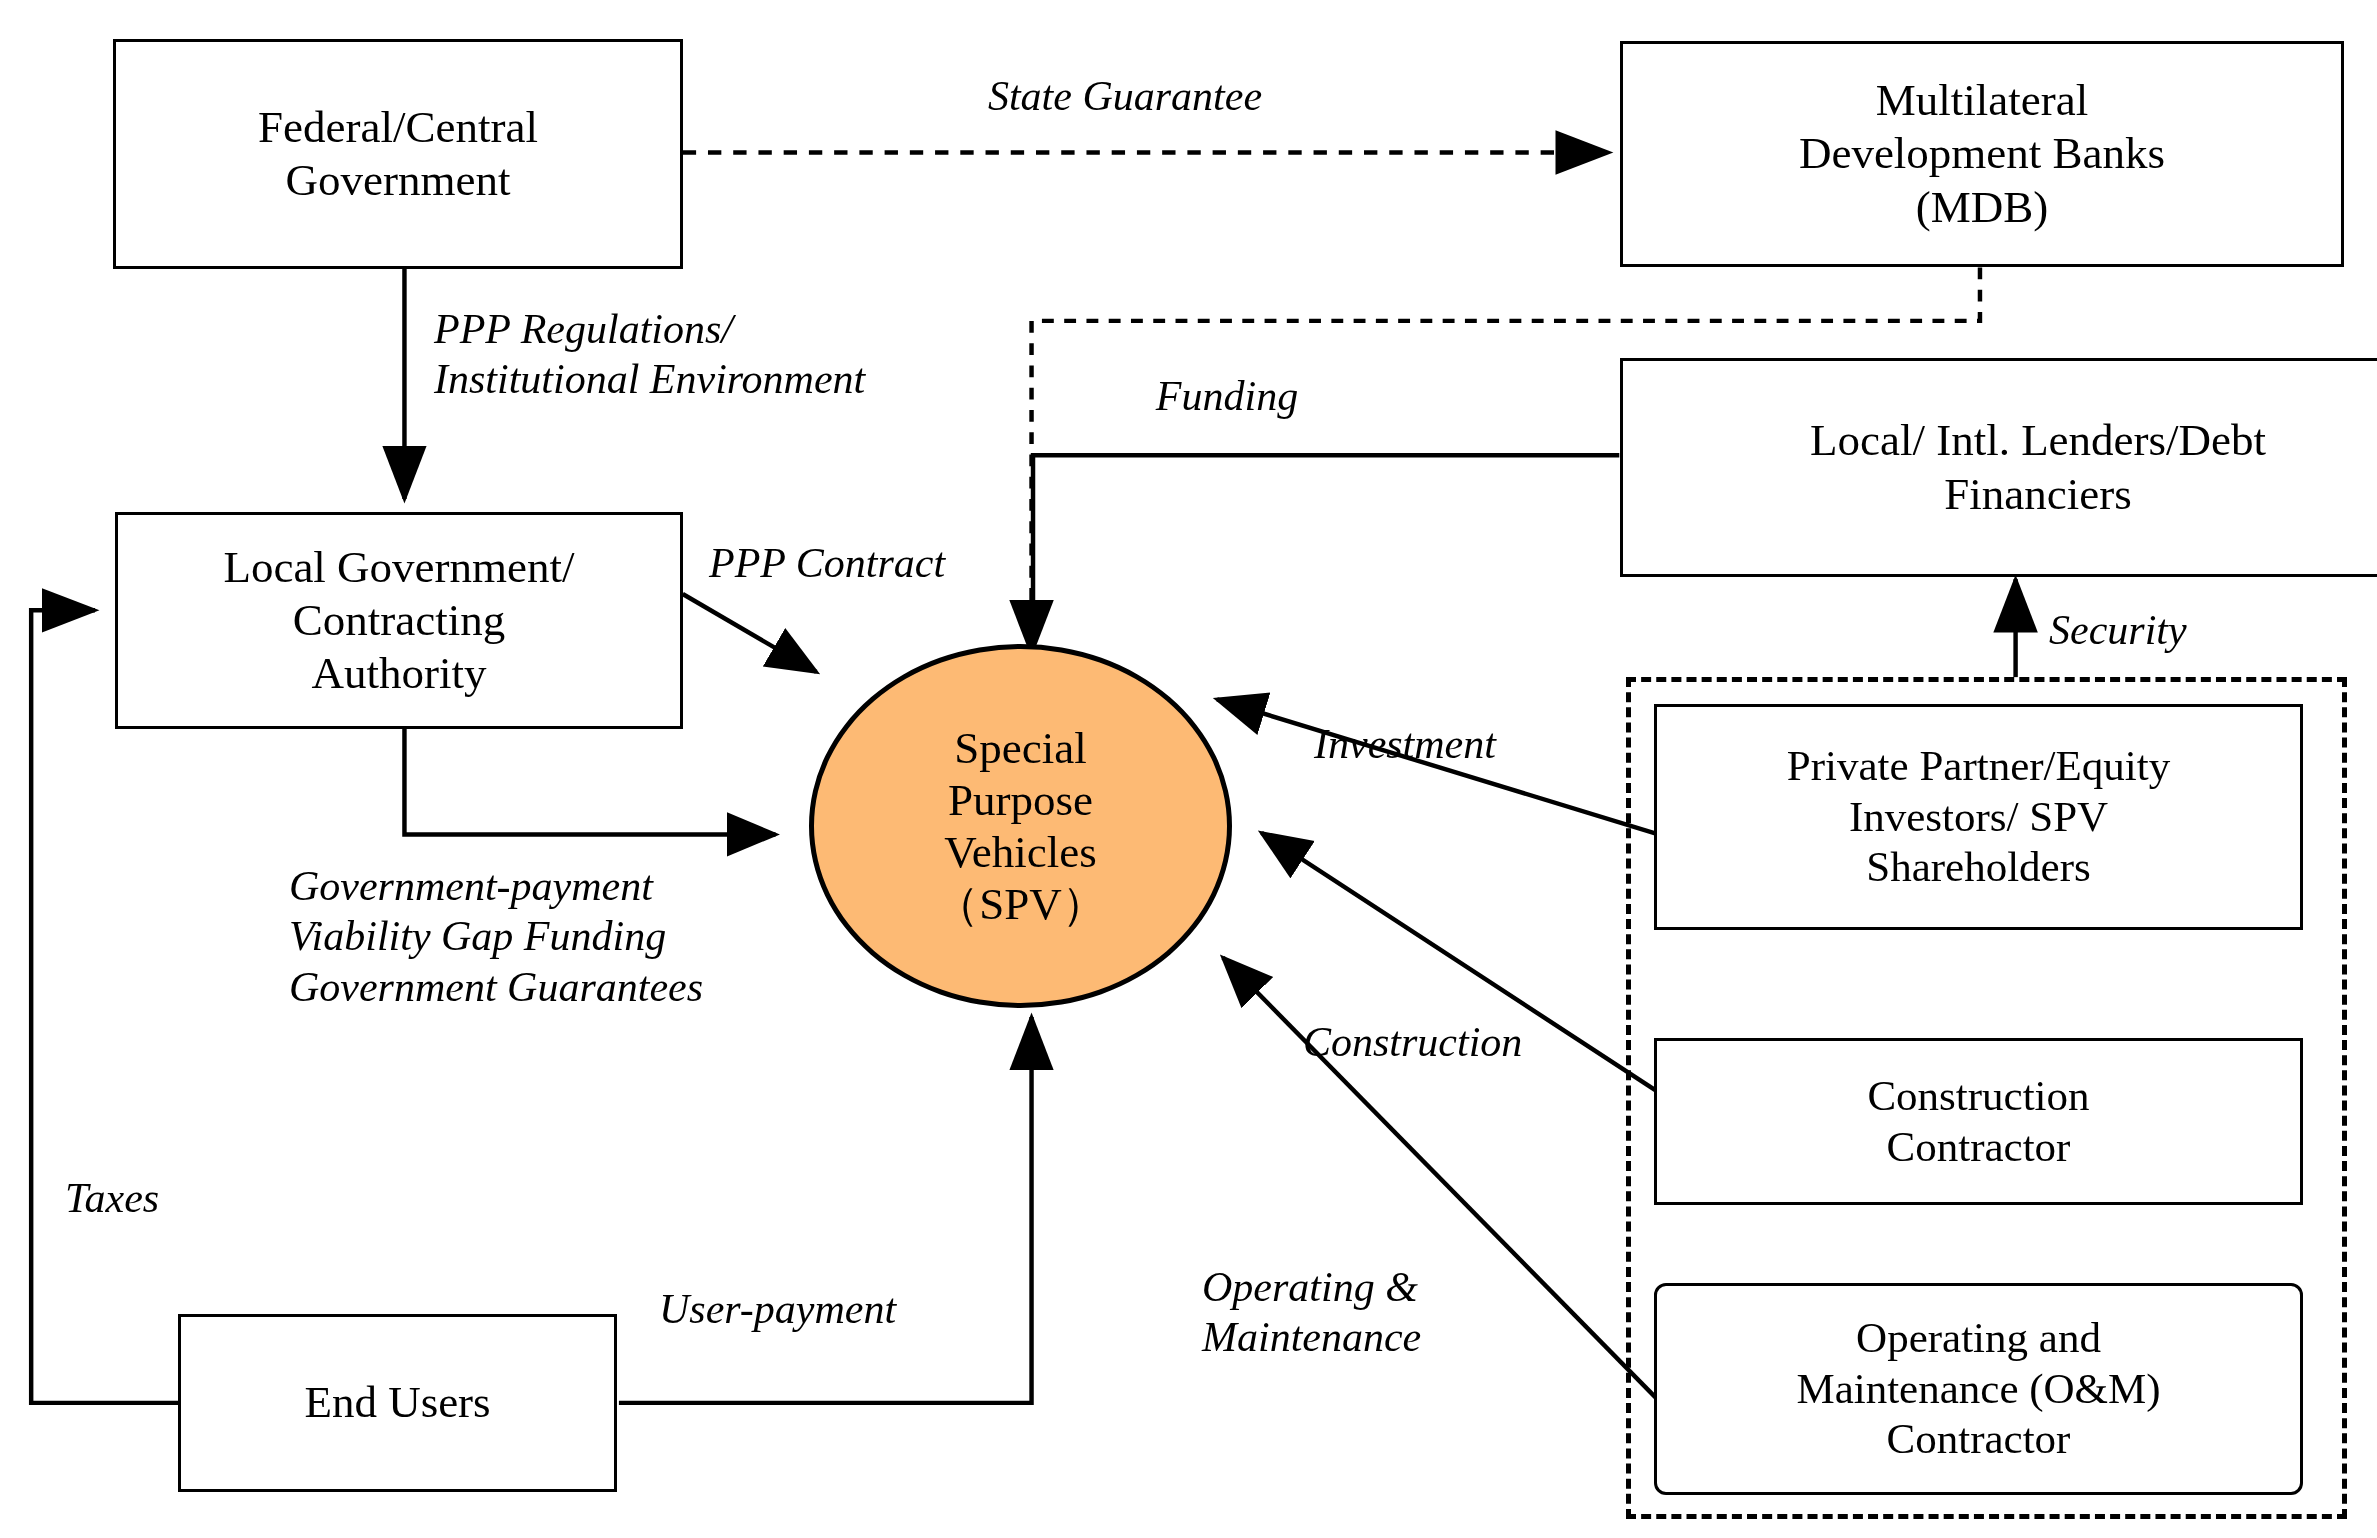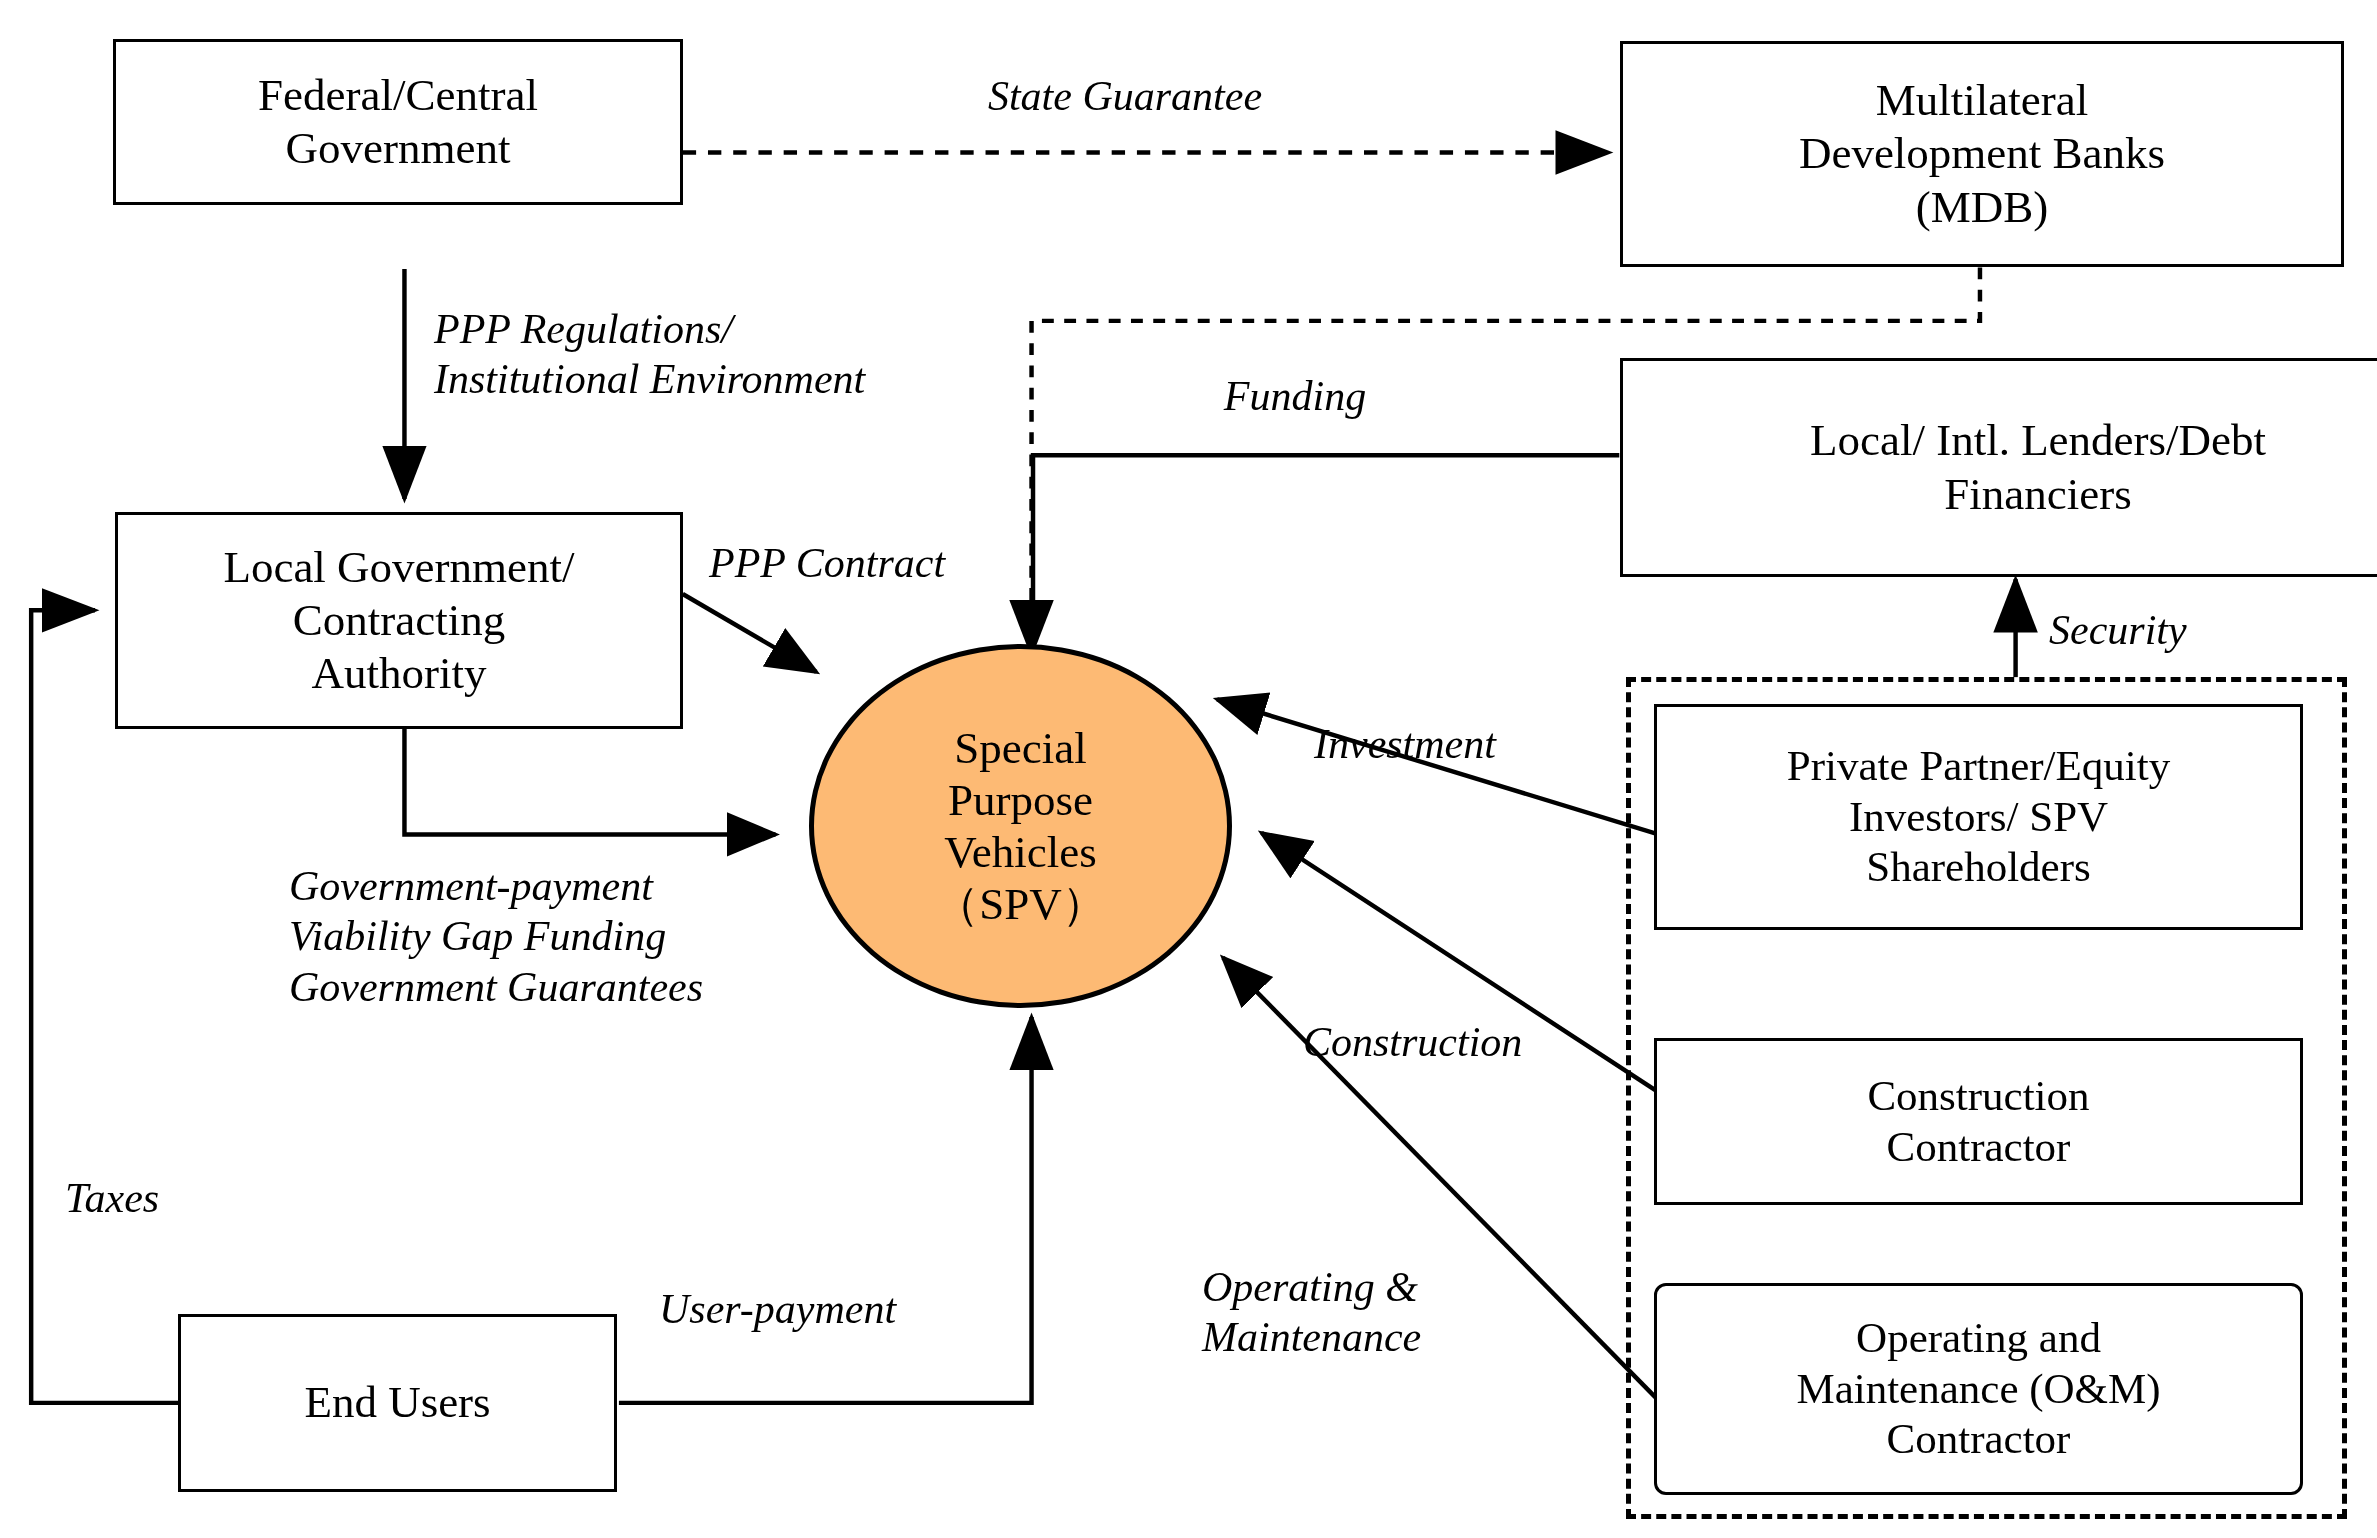--- a/index.html
+++ b/index.html
@@ -127,21 +127,21 @@
 
     <g>
       <polyline points="834,1890 1390,1890 1390,1370" fill="none" stroke="#000000" stroke-width="6" marker-end="url(#ahs)"></polyline>
     </g>
 
     <g>
       <polyline points="240,1890 42,1890 42,822 128,822" fill="none" stroke="#000000" stroke-width="6" marker-end="url(#ahs)"></polyline>
     </g>
   </svg>
 
-  <div class="node-box" style="left:113px; top:39px; width:570px; height:166px; font-size:45px;">
+  <div class="node-box" style="left:113px; top:39px; width:570px; height:230px; font-size:45px;">
     <span class="node-label">Federal/Central
 Government</span>
   </div>
 
   <div class="node-box" style="left:1620px; top:41px; width:724px; height:226px; font-size:45px;">
     <span class="node-label">Multilateral
 Development Banks
 (MDB)</span>
   </div>
 
@@ -184,21 +184,21 @@
 
   <div class="node-box" style="left:178px; top:1314px; width:439px; height:178px; font-size:45px;">
     <span class="node-label">End  Users</span>
   </div>
 
   <div class="edge-label t-center" style="left:932px; top:71px; width:386px; font-size:42px;">State Guarantee</div>
 
   <div class="edge-label t-left" style="left:434px; top:304px; width:609px; font-size:42px;">PPP Regulations/
 Institutional Environment</div>
 
-  <div class="edge-label t-center" style="left:1176px; top:371px; width:238px; font-size:42px;">Funding</div>
+  <div class="edge-label t-center" style="left:1108px; top:371px; width:238px; font-size:42px;">Funding</div>
 
   <div class="edge-label t-left" style="left:709px; top:538px; width:319px; font-size:42px;">PPP Contract</div>
 
   <div class="edge-label t-left" style="left:2049px; top:605px; width:252px; font-size:42px;">Security</div>
 
   <div class="edge-label t-left" style="left:1314px; top:675px; width:297px; font-size:42px;margin-top:44px;">Investment</div>
 
   <div class="edge-label t-left" style="left:289px; top:861px; width:549px; font-size:42px;">Government-payment
 Viability Gap Funding
 Government Guarantees</div>

